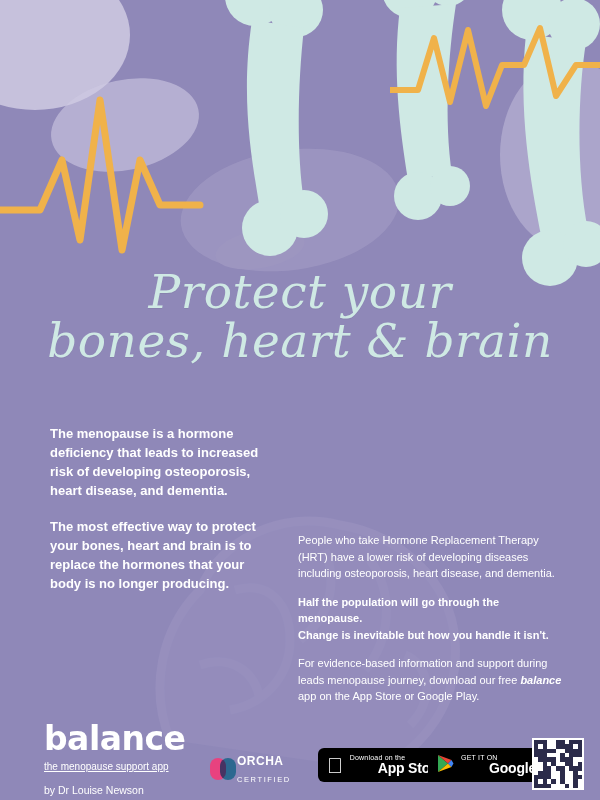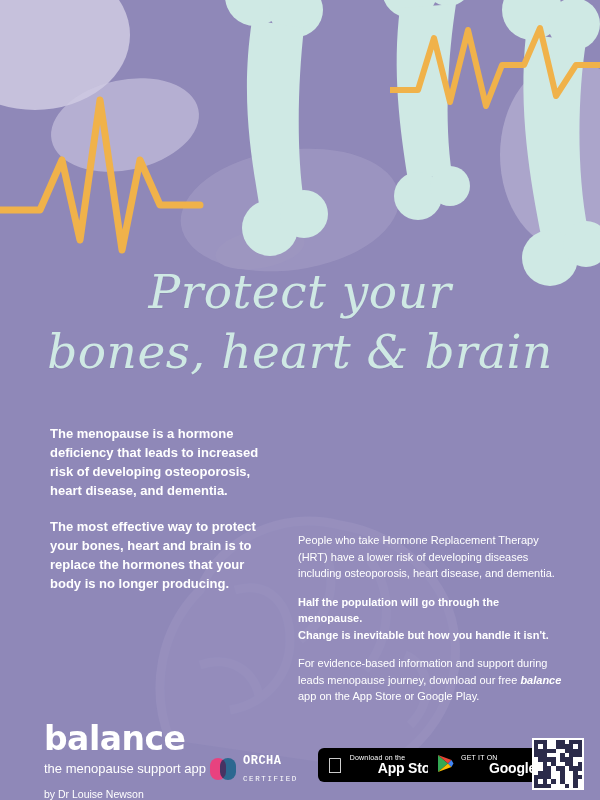--- a/index.html
+++ b/index.html
@@ -60,21 +60,21 @@
     position: absolute; left: 0; right: 0; top: 268px;
     text-align: center;
     color: #cfe9e4;
     font-family: "DejaVu Serif", serif;
     font-weight: 400;
     letter-spacing: .5px;
     line-height: 1.02;
     text-shadow: 0 1px 0 rgba(0,0,0,.05);
   }
   .headline .l1 { display: block; font-size: 47px; font-style: italic; }
-  .headline .l2 { display: block; font-size: 47px; font-style: italic; margin-top: 12px; }
+  .headline .l2 { display: block; font-size: 47px; font-style: italic; margin-top: 1px; }
 
   .body-left {
     position: absolute; left: 50px; top: 425px; width: 225px;
     color: #ffffff; font-weight: bold; font-size: 13px; line-height: 1.45;
   }
   .body-left p + p { margin-top: 18px; }
 
   .card {
     position: absolute; left: 298px; top: 532px; width: 268px;
     color: #ffffff; font-size: 11px; line-height: 1.5;
@@ -83,26 +83,26 @@
   .card .bold { font-weight: bold; }
   .card .ital-brand { font-style: italic; font-weight: bold; }
 
   
   .brandblock { position: absolute; left: 44px; top: 722px; }
   .brandblock .logo {
     font-family: "DejaVu Sans", sans-serif;
     font-size: 33px; font-weight: bold; color: #ffffff; letter-spacing: -.5px;
     line-height: 1;
   }
-  .brandblock .tag1 { font-size: 13px; color: #ffffff; margin-top: 6px; }
+  .brandblock .tag1 { font-size: 10px; color: #ffffff; margin-top: 6px; text-decoration: underline; }
   .brandblock .tag2 { font-size: 10.5px; color: #ffffff; margin-top: 12px; }
 
   .orcha {
     position: absolute; left: 210px; top: 752px;
-    display: flex; align-items: center; gap: 7px; font-family: Liberation Mono, monospace;
+    display: flex; align-items: center; gap: 1px;
   }
   .orcha .marks { position: relative; width: 26px; height: 22px; }
   .orcha .m1 {
     position: absolute; left: 0; top: 0; width: 16px; height: 22px;
     background: #e8427f; border-radius: 9px 9px 9px 9px;
   }
   .orcha .m2 {
     position: absolute; left: 10px; top: 0; width: 16px; height: 22px;
     background: #4ec3c7; border-radius: 9px; mix-blend-mode: multiply;
   }

